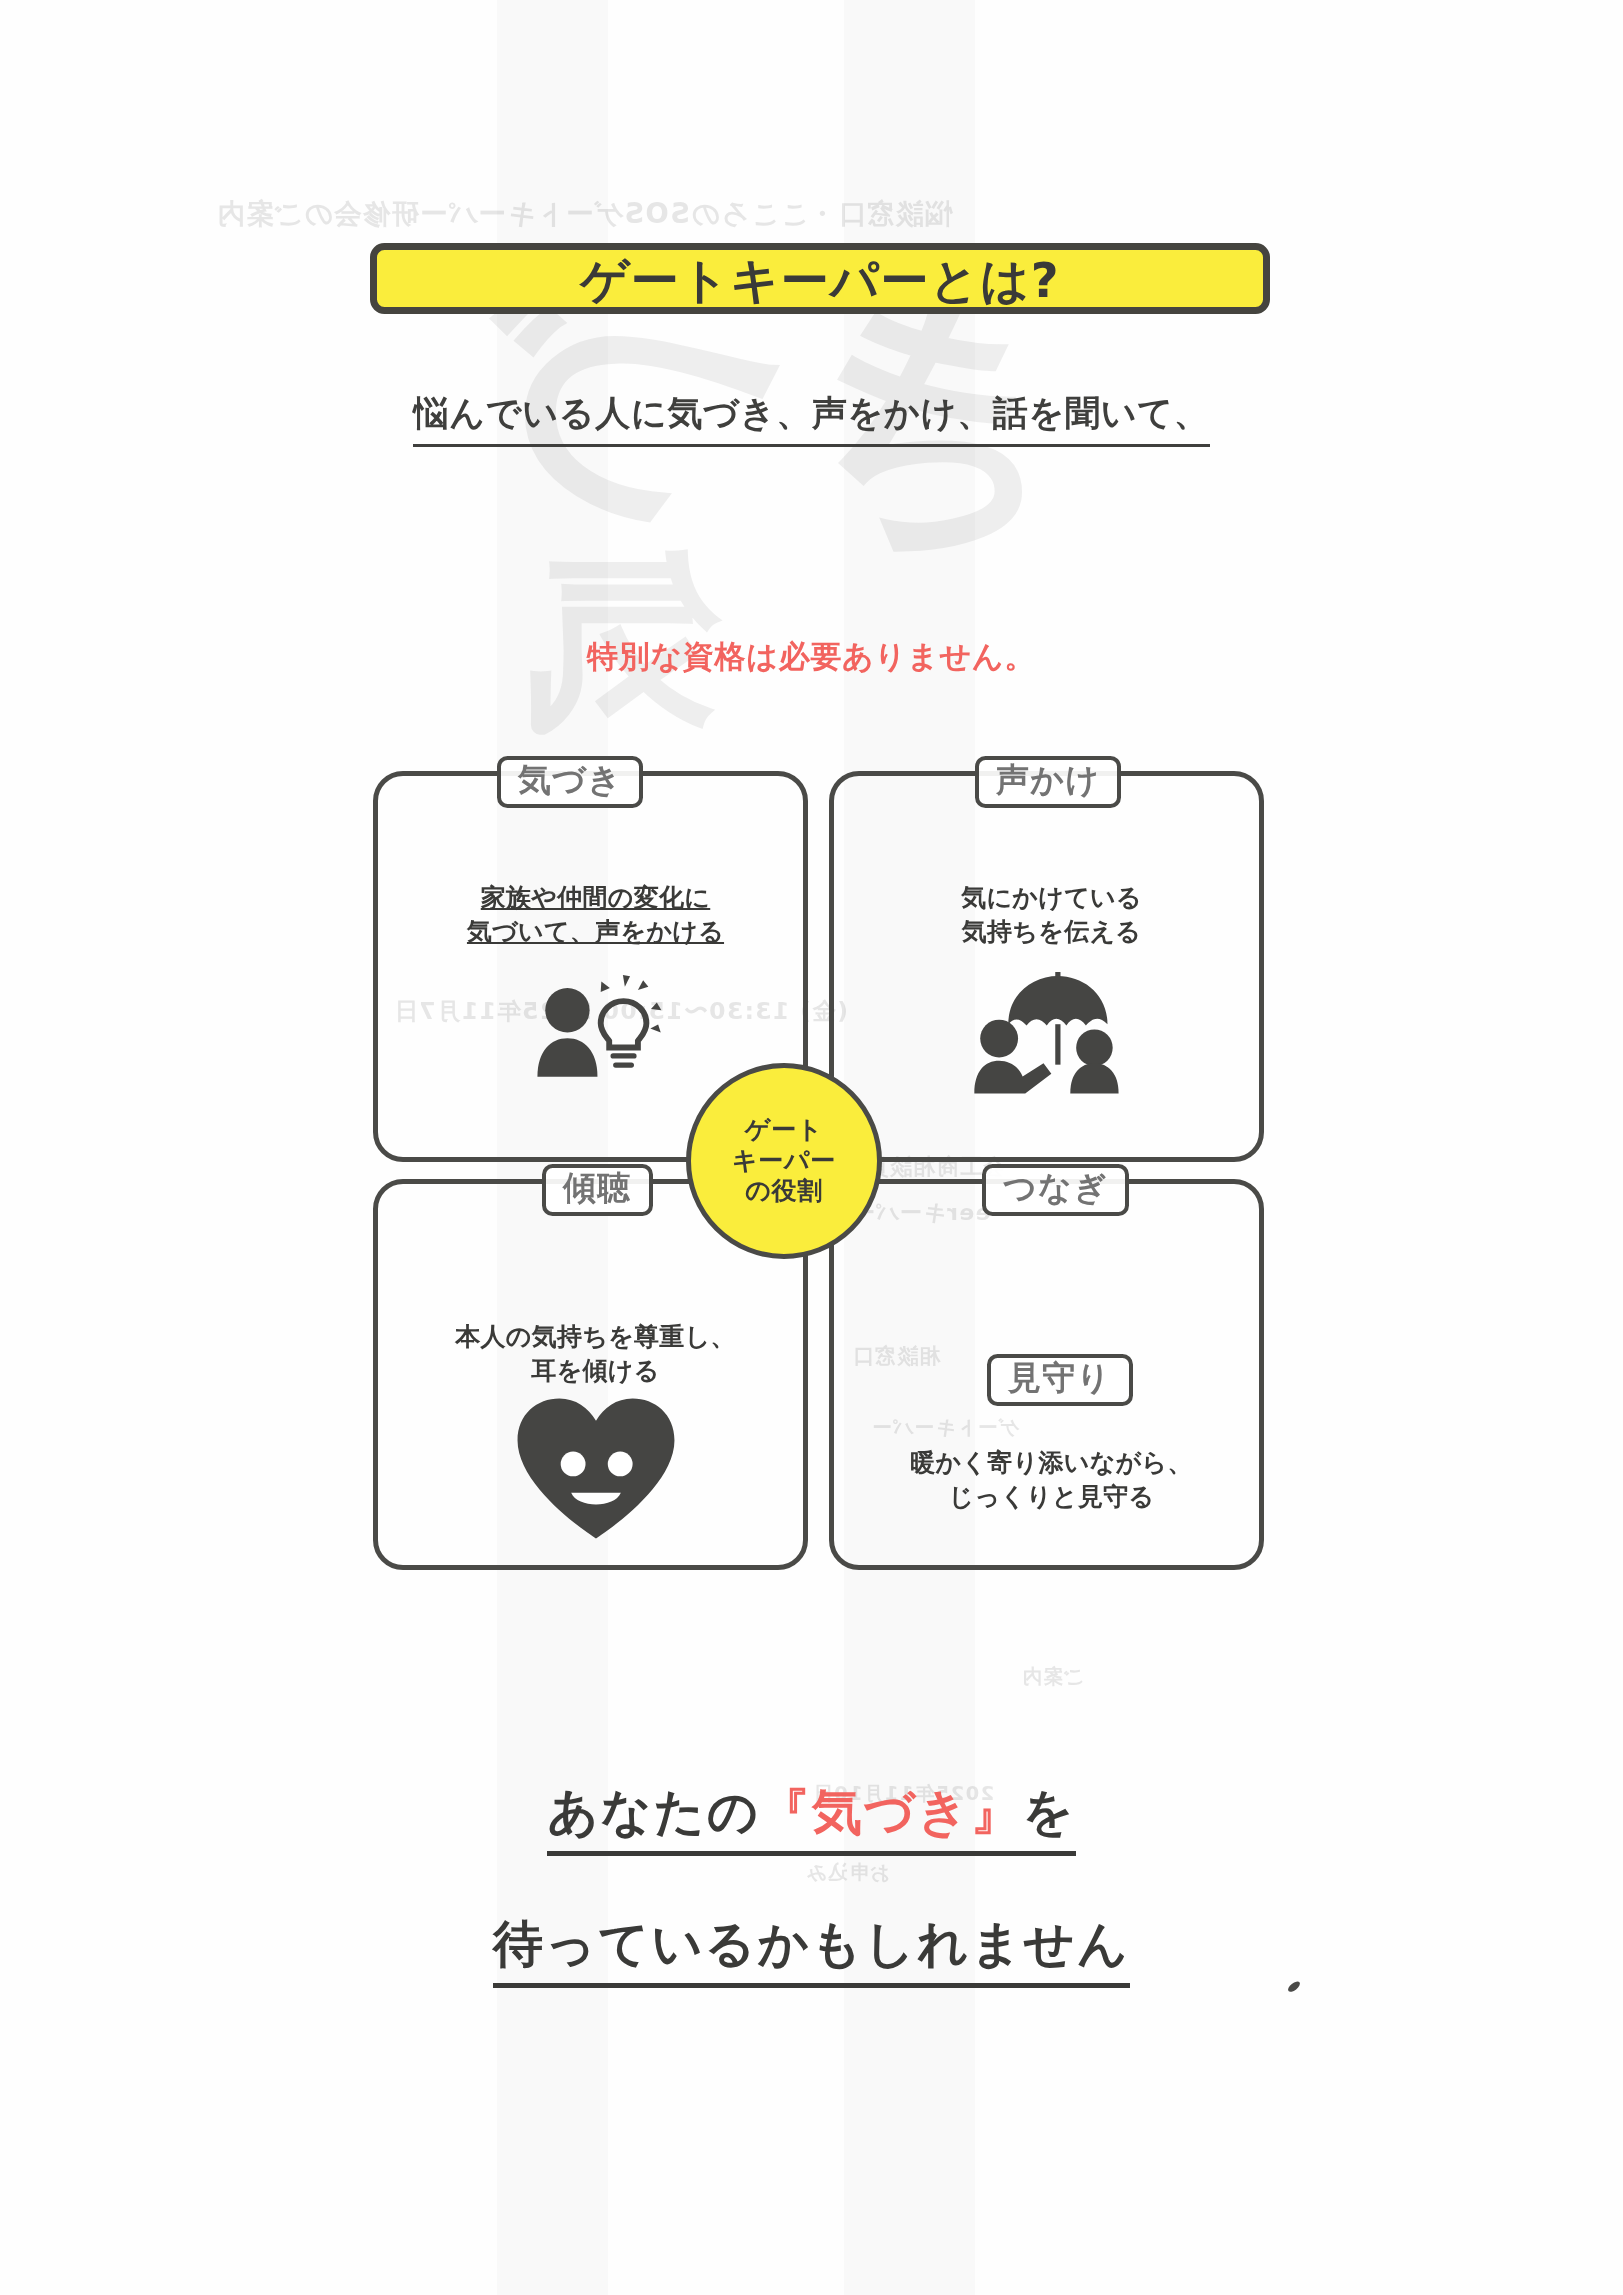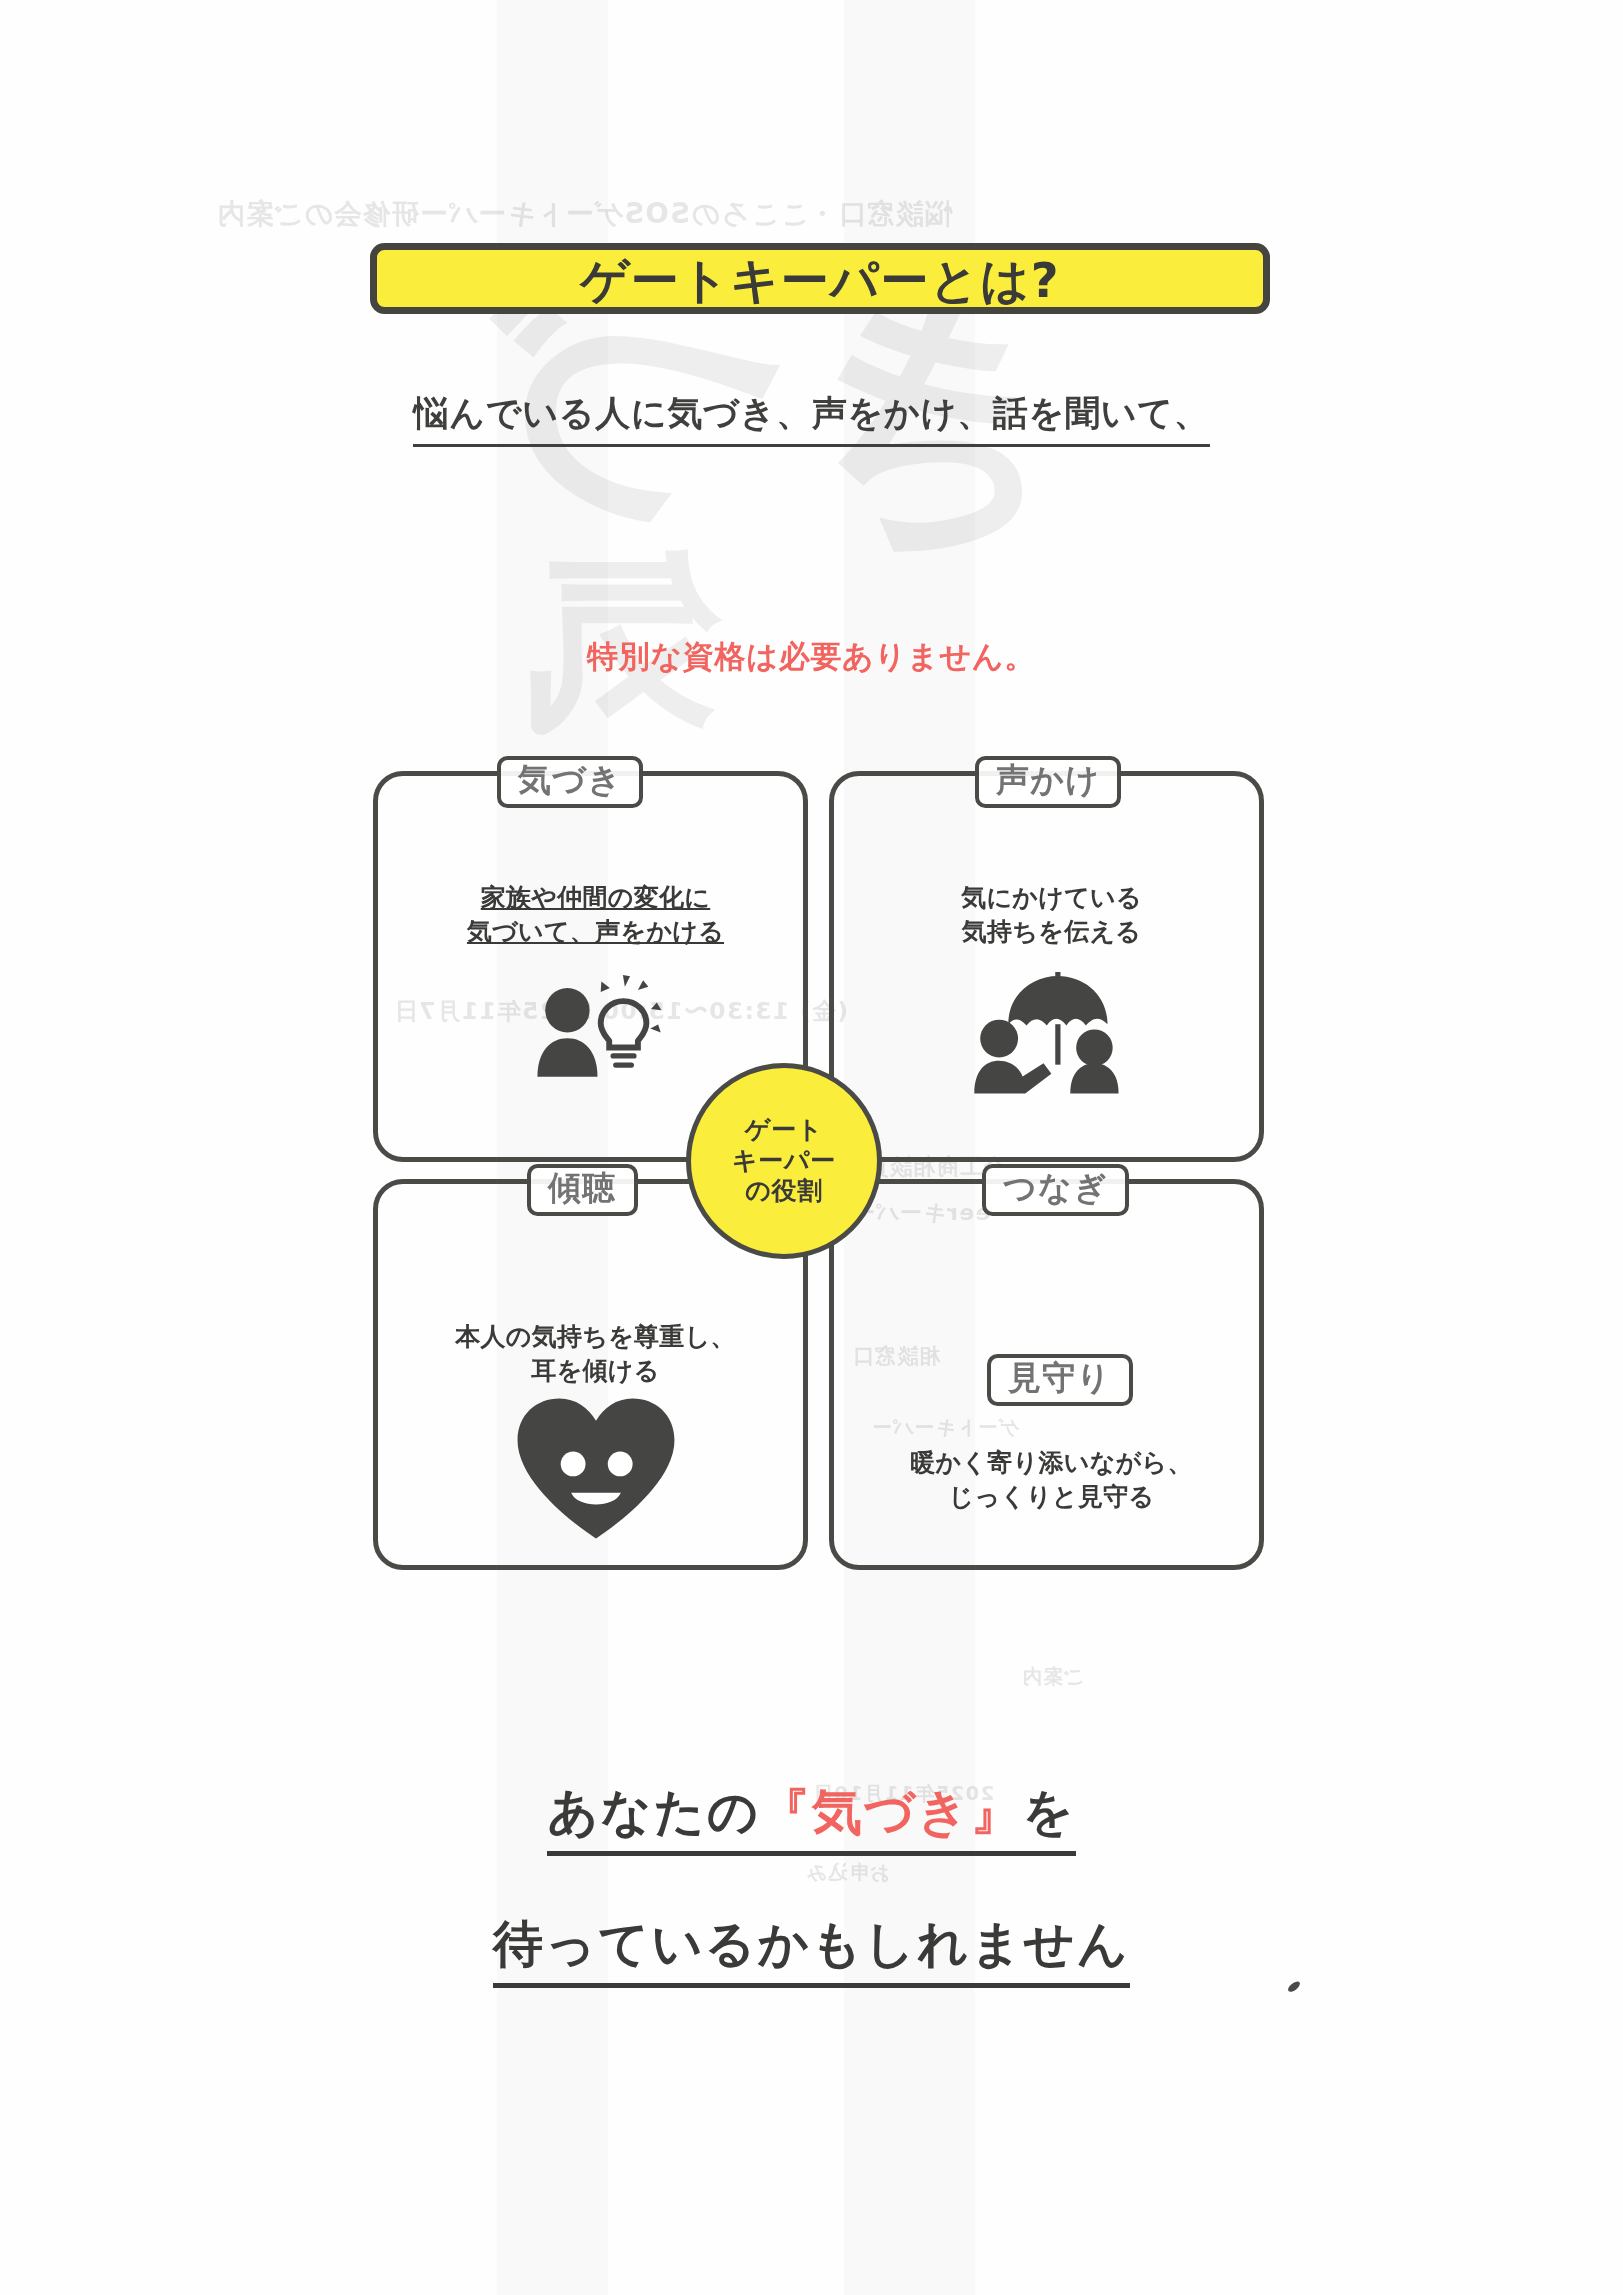--- a/index.html
+++ b/index.html
@@ -160,21 +160,21 @@
 
   
   .q-tl .badge { left: 119px; top: -19.6px; }
   .q-tl .q-body { left: 0; top: 105px; width: 435px; text-decoration: underline; }
   .q-tl .icon-wrap { left: 0; top: 196px; width: 435px; text-align: center; position: absolute; }
 
   .q-tr .badge { left: 141px; top: -19.6px; }
   .q-tr .q-body { left: 0; top: 105px; width: 435px; }
   .q-tr .icon-wrap { left: 0; top: 196px; width: 435px; text-align: center; position: absolute; }
 
-  .q-bl .badge { left: 149px; top: -19.6px; }
+  .q-bl .badge { left: 164px; top: -19.6px; }
   .q-bl .q-body { left: 0; top: 136px; width: 435px; }
   .q-bl .icon-wrap { left: 0; top: 209px; width: 435px; text-align: center; position: absolute; }
 
   .q-br .badge-1 { left: 148px; top: -19.6px; }
   .q-br .body-1  { left: 0; top: 75px; width: 435px; }
   .q-br .badge-2 { left: 153px; top: 170px; }
   .q-br .body-2  { left: 0; top: 262px; width: 435px; }
 
   
   .center-circle {

